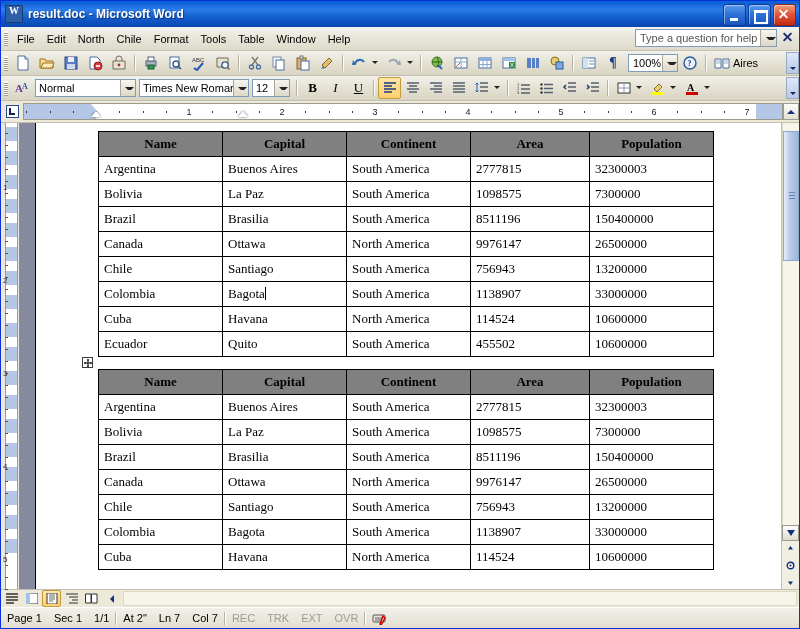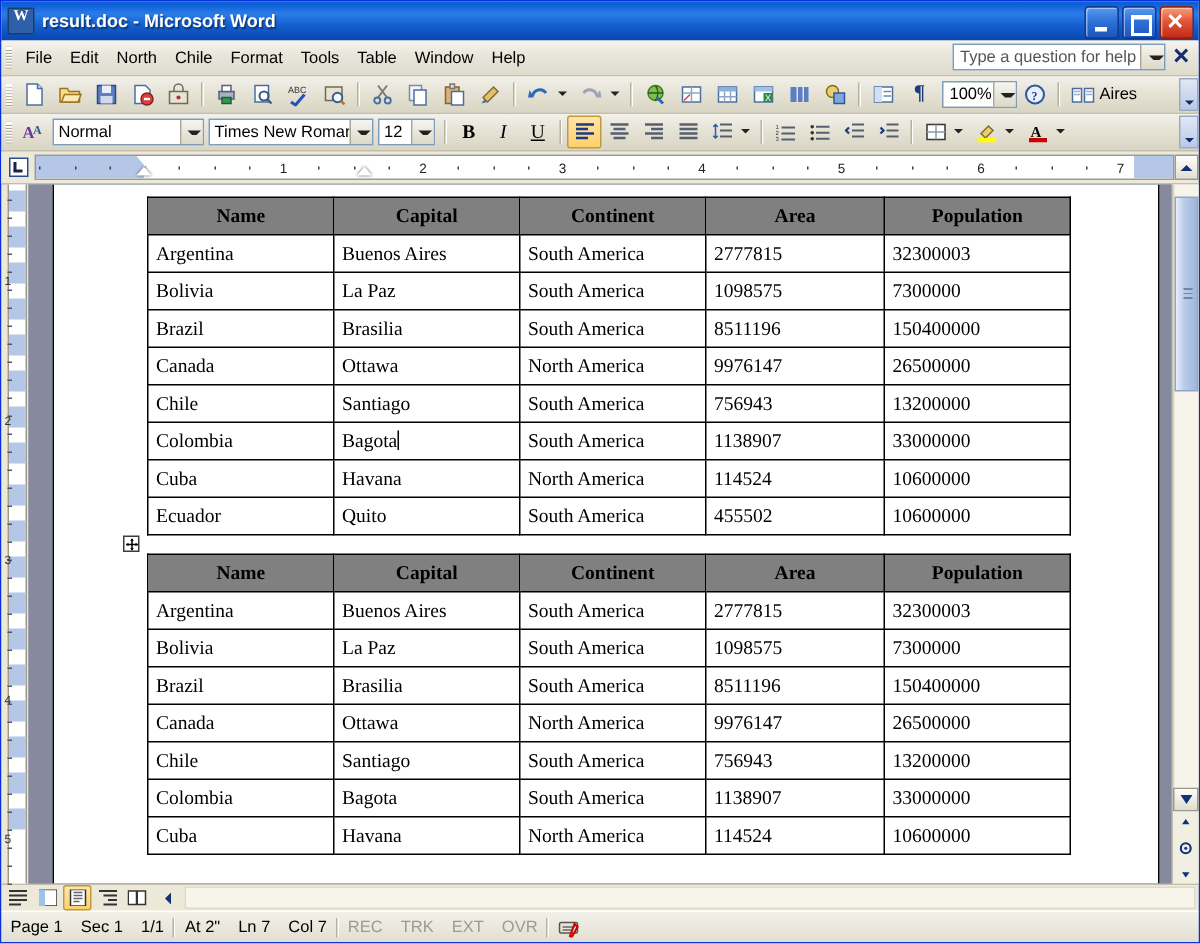--- a/index.html
+++ b/index.html
@@ -139,21 +139,21 @@
   .body-row{flex:1;display:flex;min-height:0;position:relative;background:#868a9e;}
   .vruler{width:18px;flex:0 0 18px;background:#ece9d8;position:relative;}
   .vruler .vr-in{position:absolute;left:4px;top:0;bottom:0;width:11px;background:#fff;border-left:1px solid #9c9a8e;border-right:1px solid #9c9a8e;}
   .vr-seg{position:absolute;left:0;width:11px;background:#b4c7e7;}
   .vr-tick{position:absolute;left:4px;width:3px;height:1px;background:#555;}
   .vr-num{position:absolute;left:2px;font-size:8px;color:#333;}
 
   .doc-area{flex:1;position:relative;overflow:hidden;background:#868a9e;}
   .page{
     position:absolute;left:16px;top:0;width:736px;bottom:0;background:#fff;
-    border-left:1px solid #000;border-right:1px solid #000;
+    border-left:1px solid #000;border-right:1px solid #000;padding-left:16px;
   }
   .page-inner{position:absolute;left:62px;top:8px;right:14px;}
 
   table.wtbl{border-collapse:collapse;table-layout:fixed;width:615px;
     font-family:"Liberation Serif",serif;font-size:13px;}
   table.wtbl td,table.wtbl th{
     border:1px solid #000;padding:3px 5px;height:18px;vertical-align:middle;
     overflow:hidden;white-space:nowrap;font-weight:normal;
   }
   table.wtbl thead th{background:#808080;font-weight:bold;text-align:center;}

